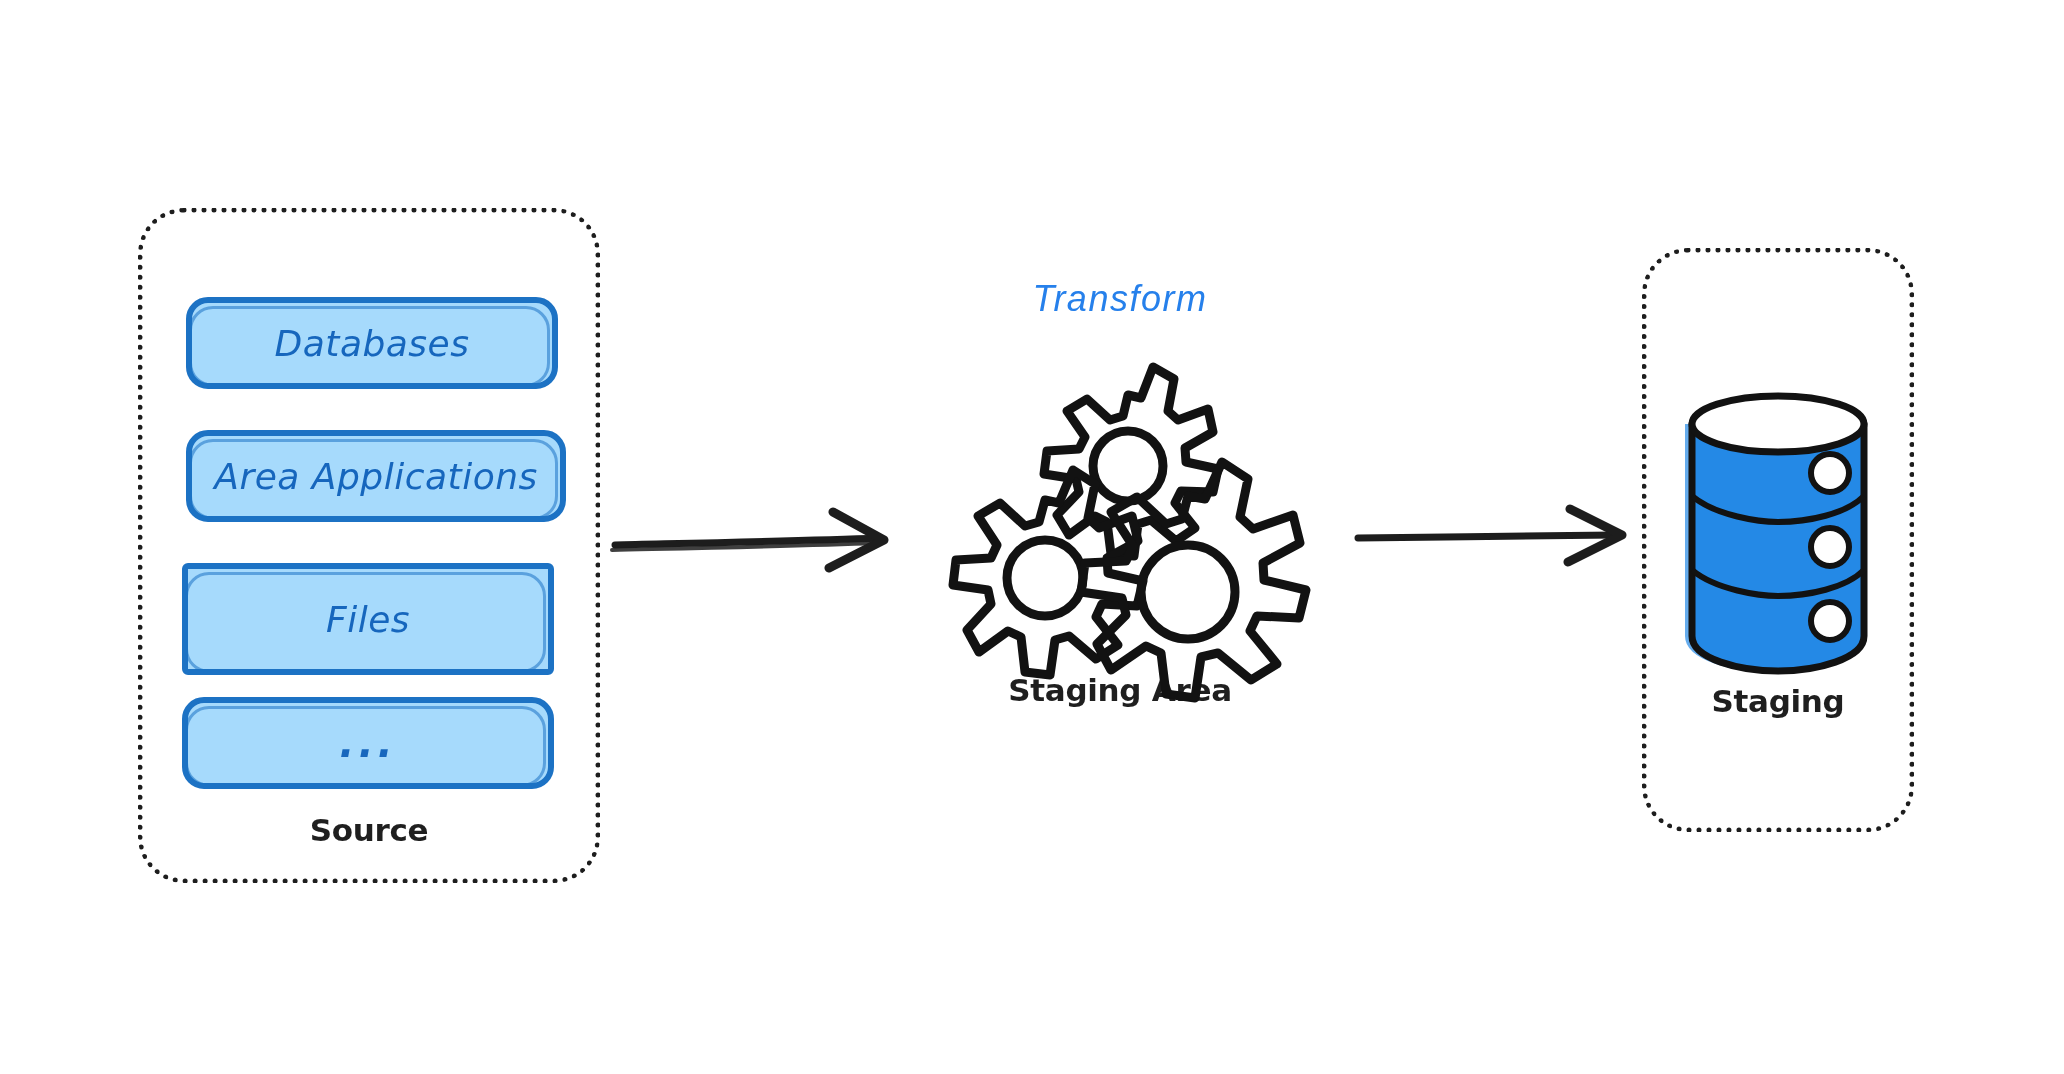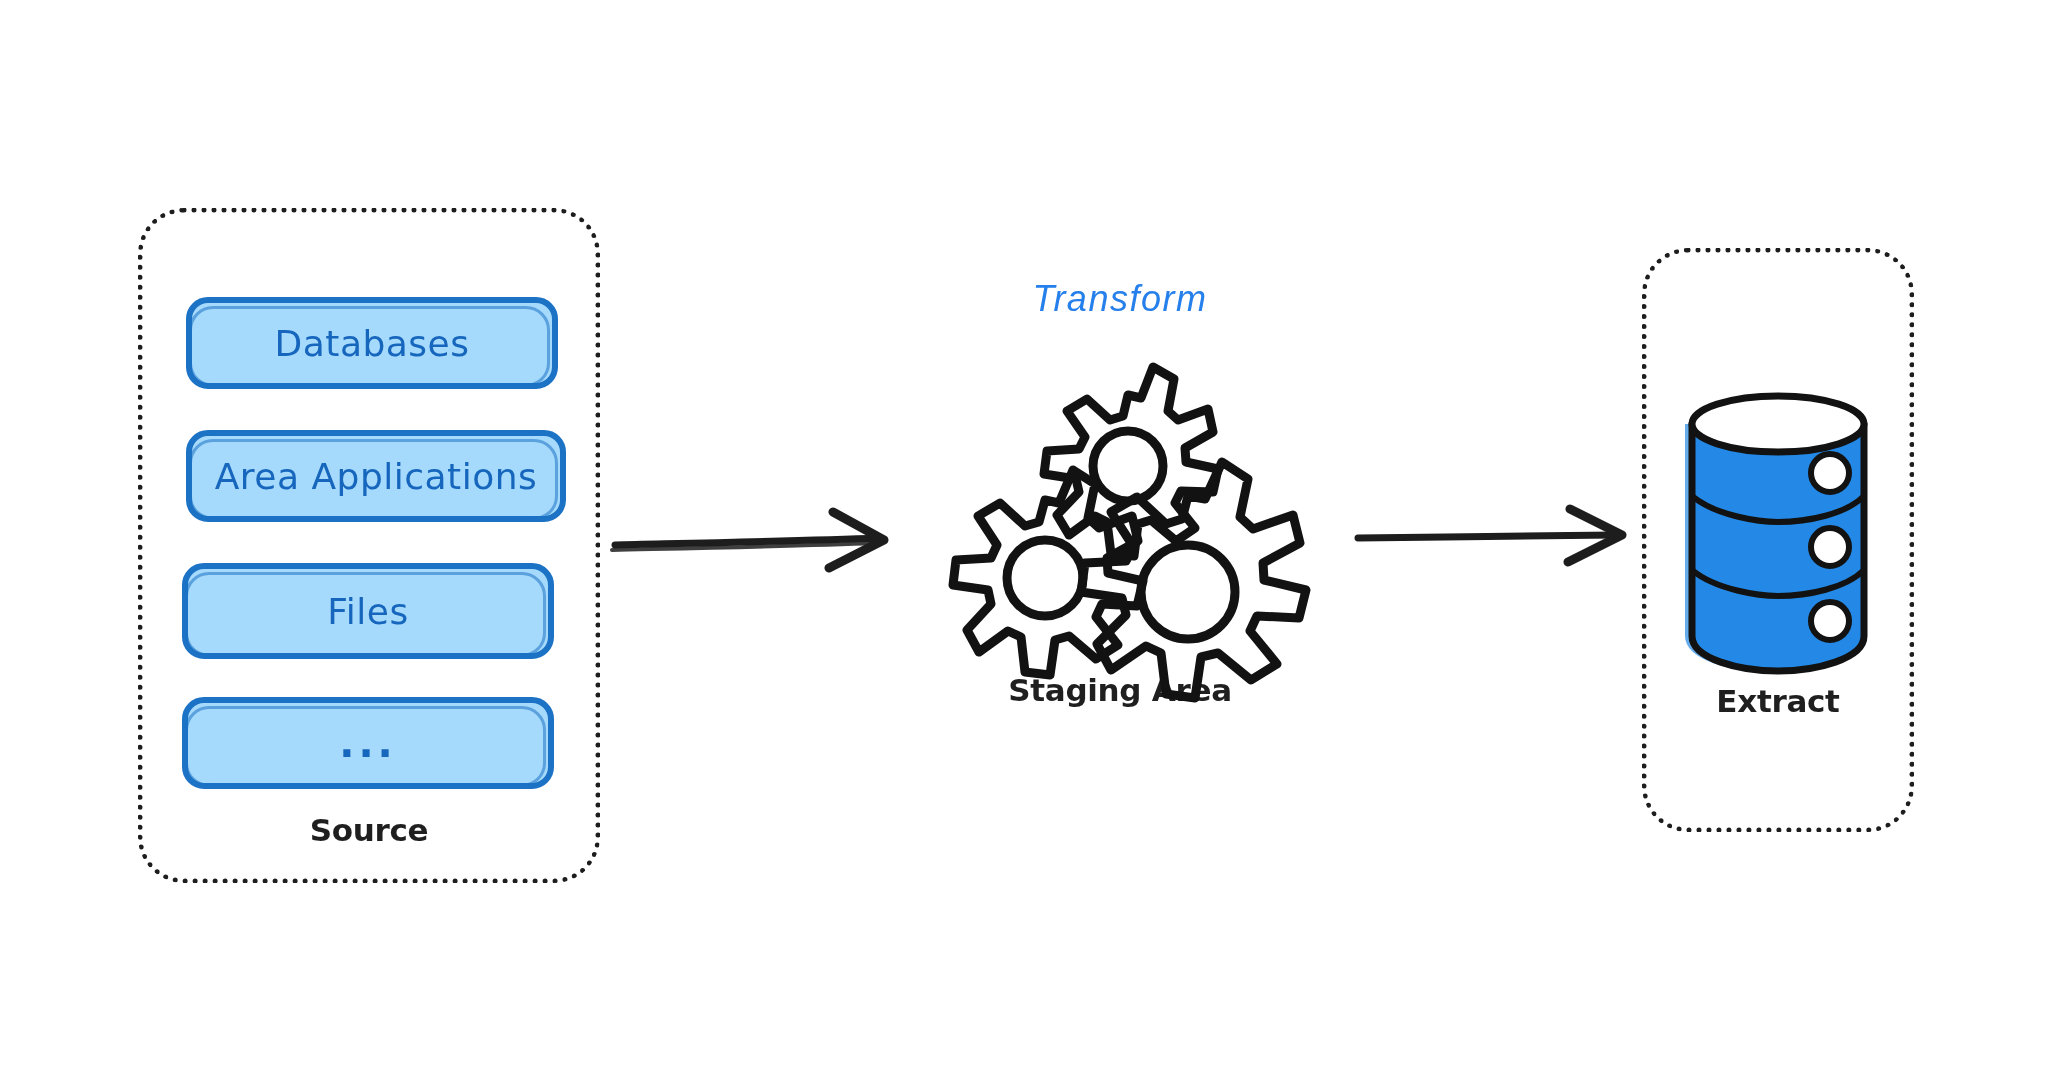--- a/index.html
+++ b/index.html
@@ -67,32 +67,33 @@
     top: 3px;
     bottom: -4px;
     border: 3px solid rgba(28,114,196,0.55);
     border-radius: 24px;
     pointer-events: none;
   }
   .pill-label {
     position: relative;
     z-index: 2;
     font-size: 36px;
+    font-style: italic;
     font-weight: 400;
   }
   .pill-label.dots {
     font-size: 40px;
     font-weight: 700;
     letter-spacing: 4px;
     line-height: 0.4;
   }
 
   #pill-0 { left: 186px; top: 297px; width: 372px; height: 92px; }
   #pill-1 { left: 186px; top: 430px; width: 380px; height: 92px; }
-  #pill-2 { left: 182px; top: 563px; width: 372px; height: 96px; }
+  #pill-2 { left: 182px; top: 563px; width: 372px; height: 112px; border-radius: 6px; }
   #pill-3 { left: 182px; top: 697px; width: 372px; height: 92px; }
 
   
   .caption {
     position: absolute;
     color: #1f1f1f;
     font-family: "DejaVu Sans", sans-serif;
     font-weight: 700;
     font-size: 31px;
     letter-spacing: -0.3px;
@@ -149,21 +150,21 @@
   </div>
 
   <div class="caption" id="source-caption">Source</div>
 
 
   <div class="blue-label" id="label-transform">Transform</div>
   <div class="caption" id="staging-caption">Staging Area</div>
 
 
   <div class="group-box" id="target-group"></div>
-  <div class="caption" id="target-caption">Extract</div>
+  <div class="caption" id="target-caption">Staging</div>
 
   <svg class="svg-layer" viewBox="0 0 2064 1074" xmlns="http://www.w3.org/2000/svg">
 
     <g>
       <path d="M615,545 C700,543 800,541 880,538" stroke="#1d1d1d" stroke-width="7" fill="none" stroke-linecap="round"></path>
       <path d="M612,550 C700,548 800,546 876,543" stroke="#1d1d1d" stroke-width="4" fill="none" stroke-linecap="round" opacity="0.85"></path>
       <path d="M833,512 L884,540 L829,568" stroke="#1d1d1d" stroke-width="9" fill="none" stroke-linecap="round" stroke-linejoin="round"></path>
     </g>
 
     <g>

